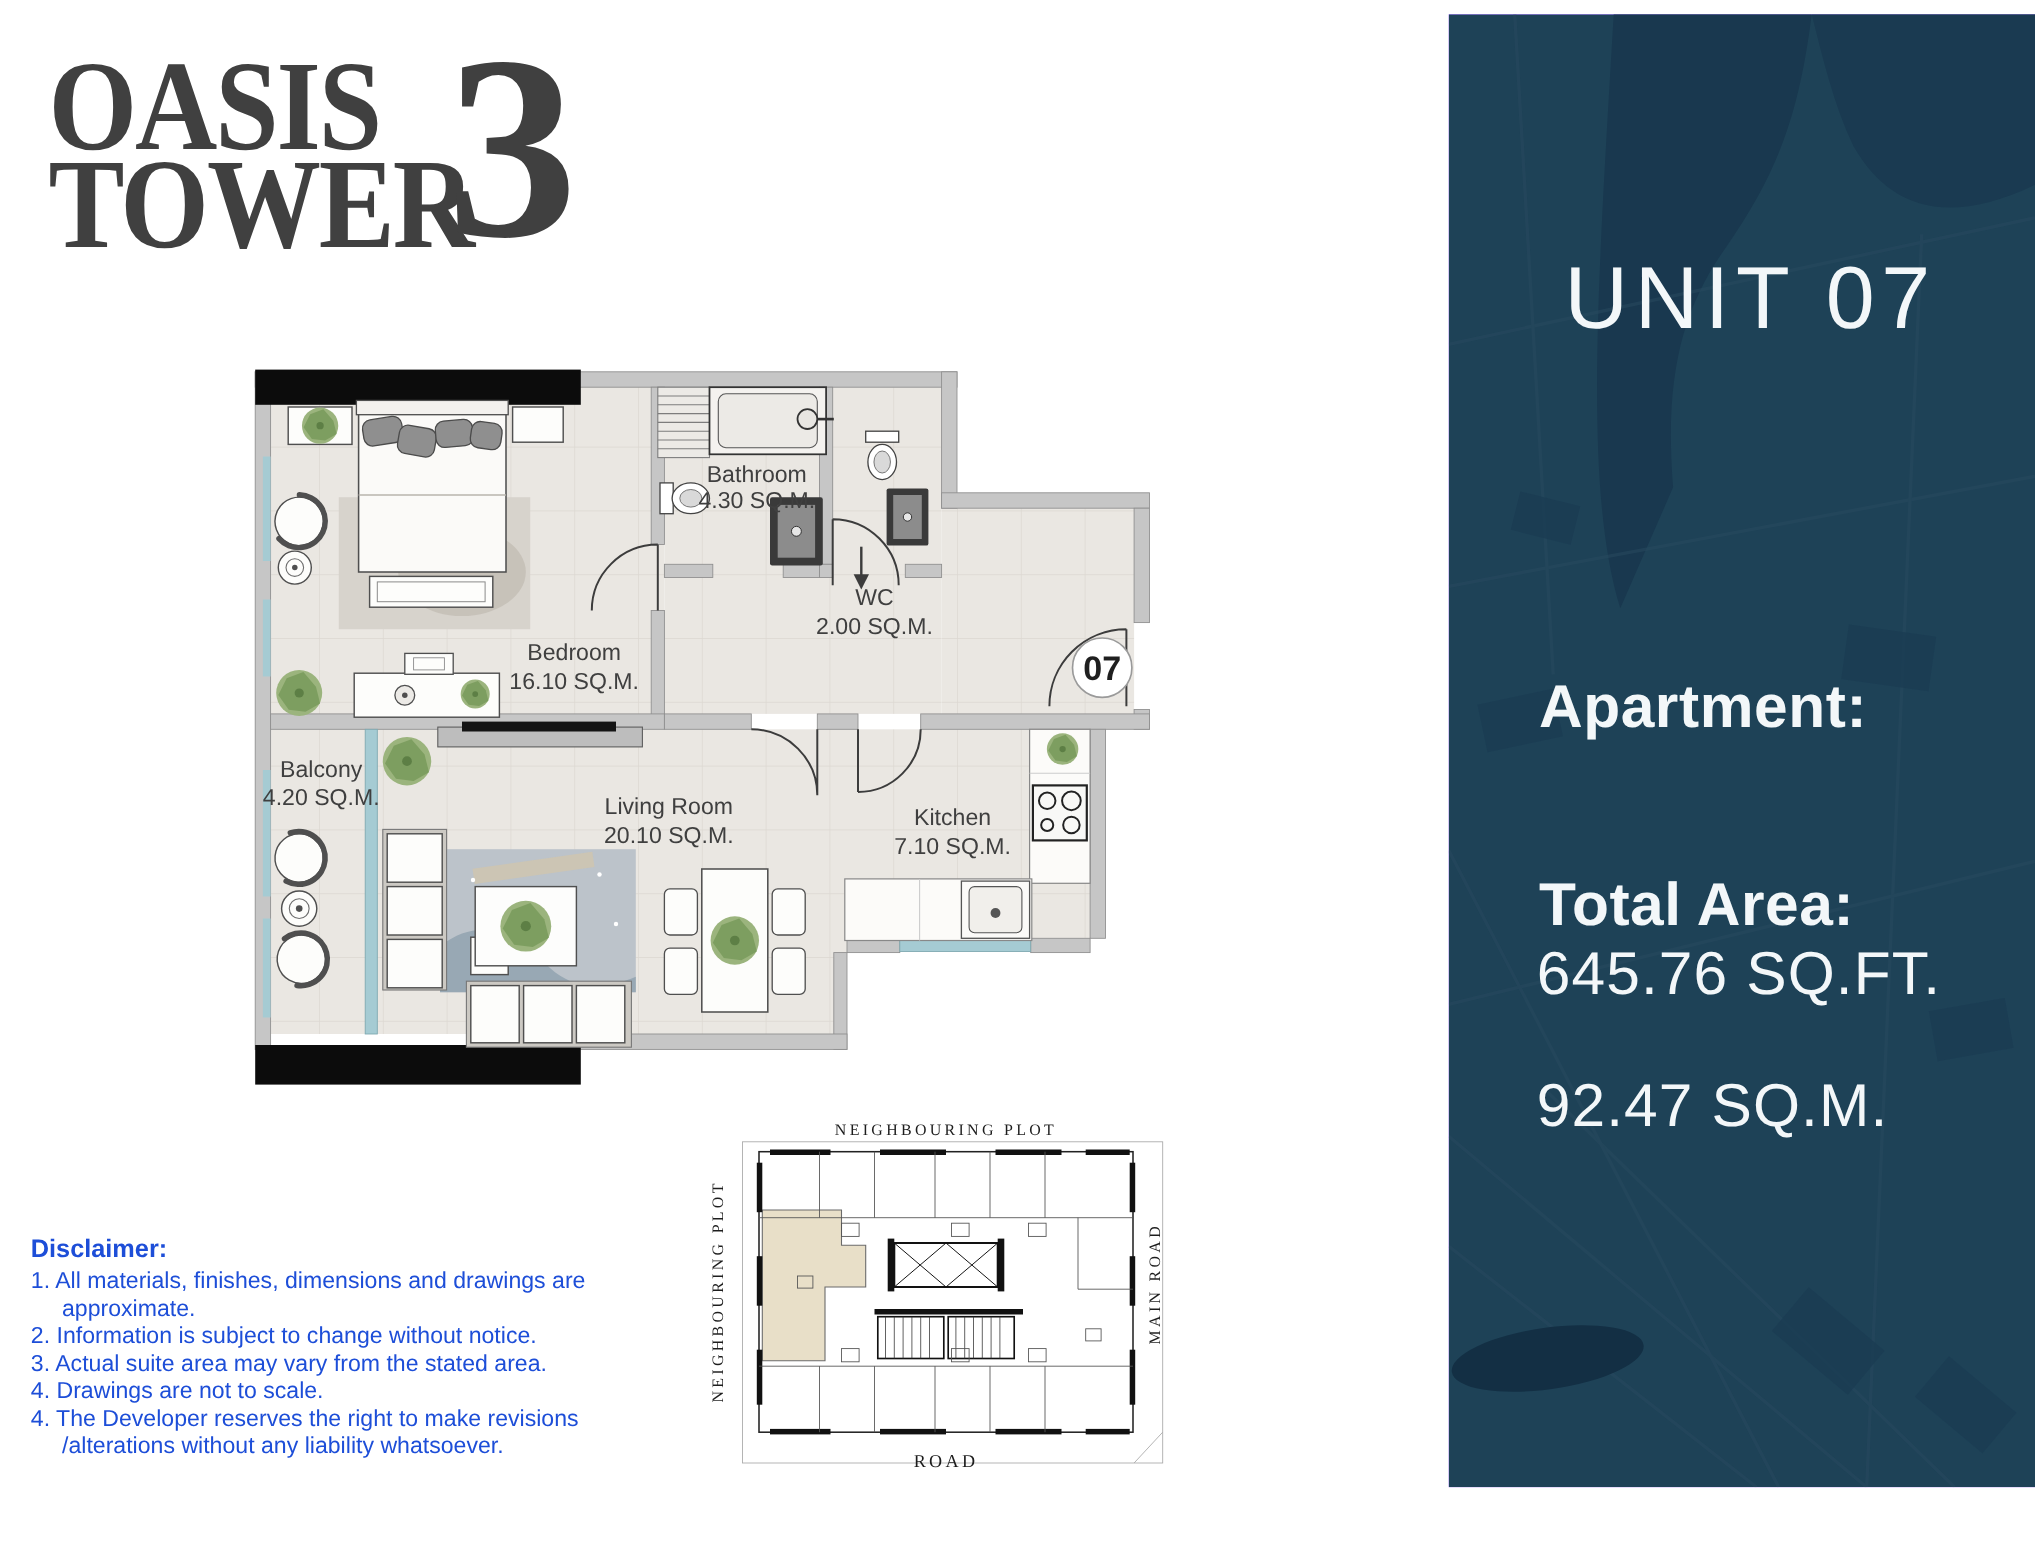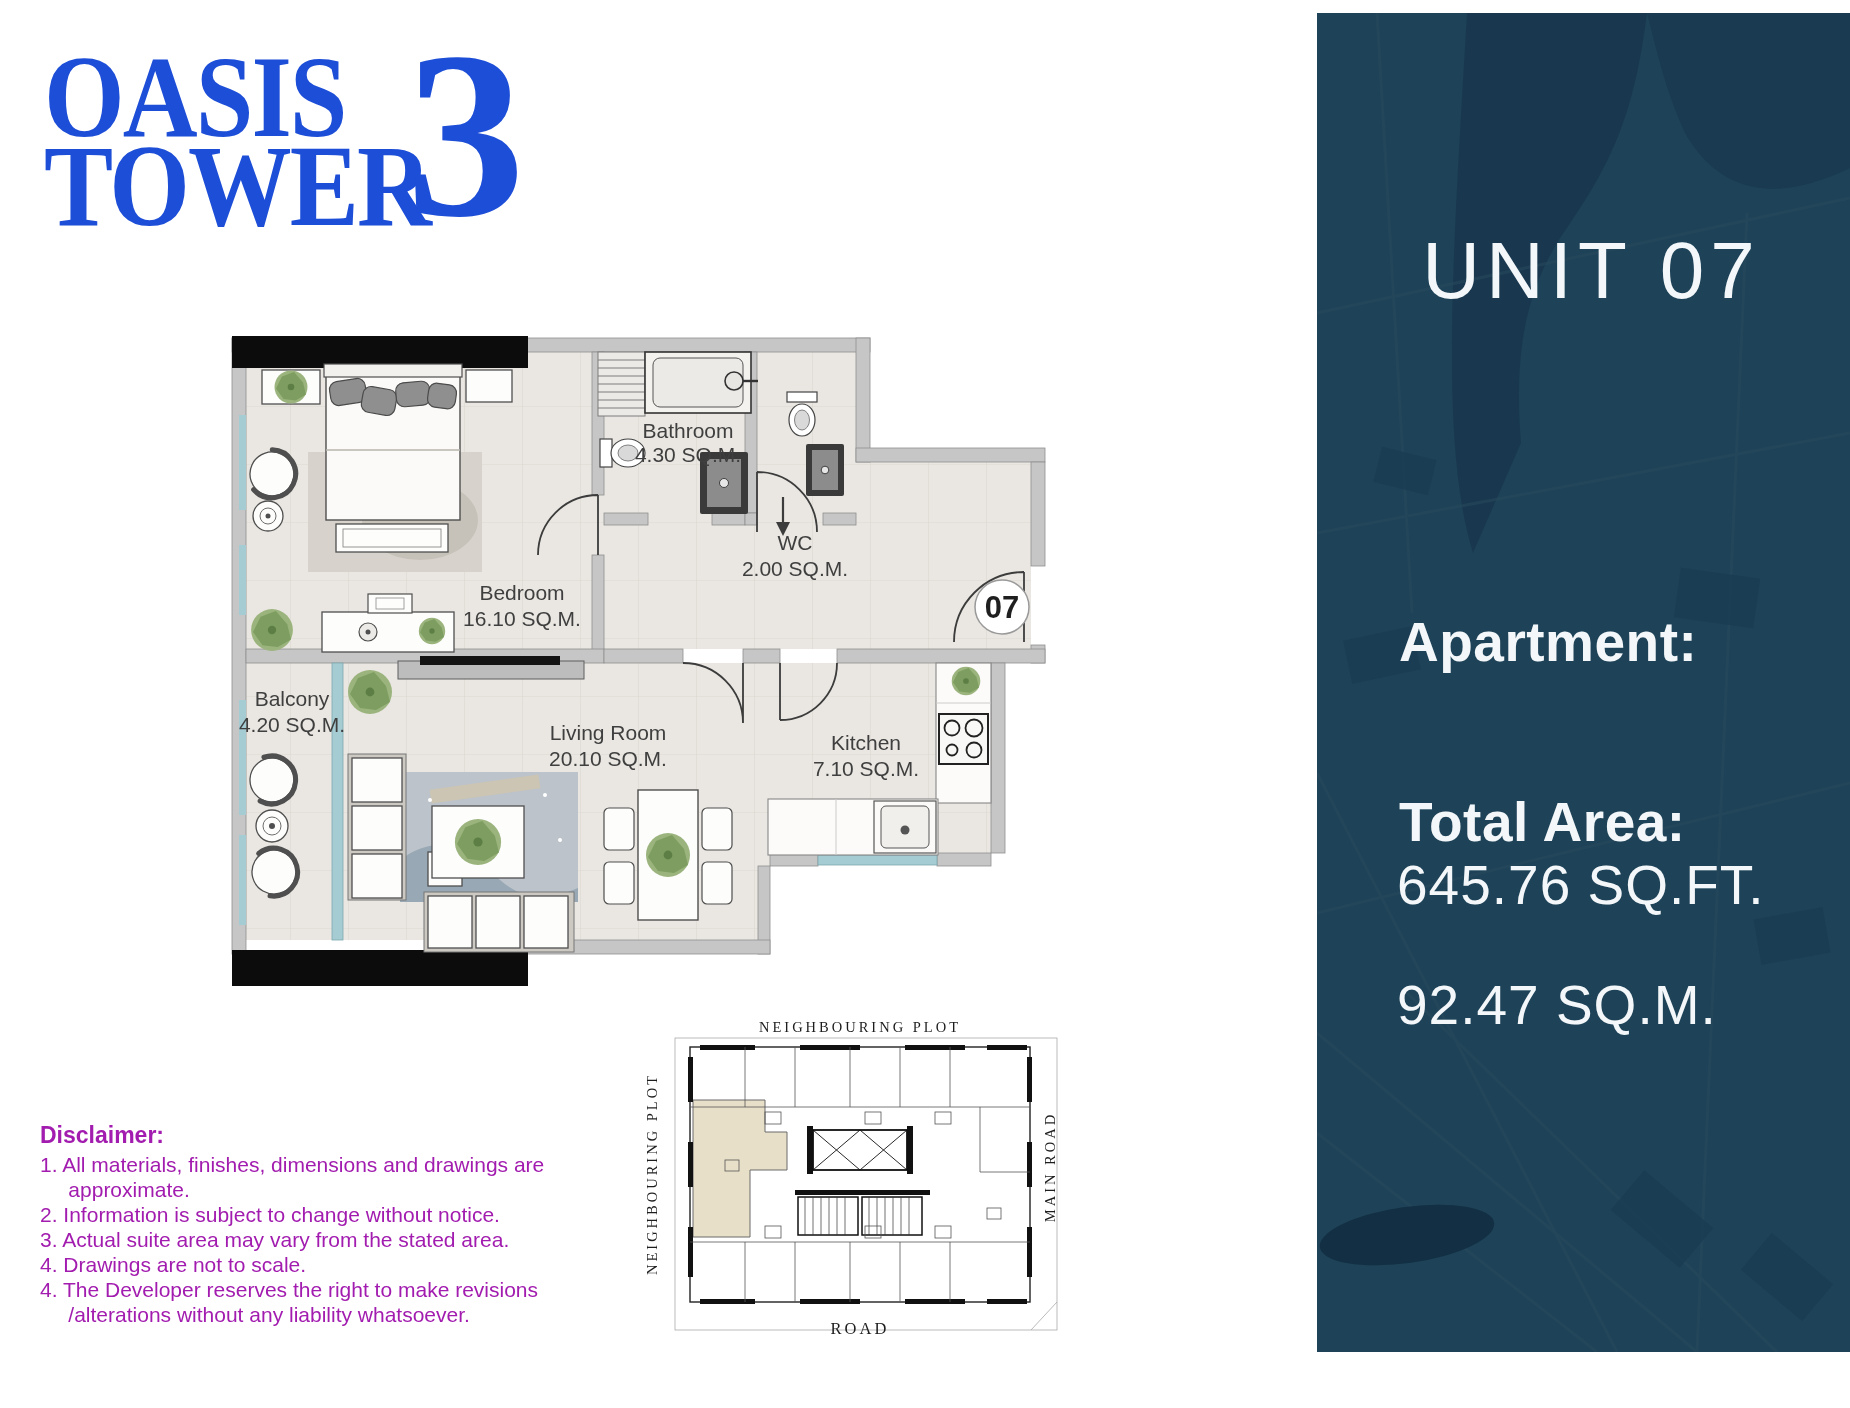--- a/index.html
+++ b/index.html
@@ -1,38 +1,38 @@
 <!DOCTYPE html>
 <html><head>
 <meta charset="utf-8">
 <style>
   html,body{margin:0;padding:0;background:#ffffff;}
   body{font-family:"Liberation Sans",sans-serif;}
   .page{position:relative;width:1850px;height:1408px;background:#ffffff;overflow:hidden;}
 
   
-  .logo{position:absolute;left:44px;top:50px;color:#1d4ed8;width:480px;}
+  .logo{position:absolute;left:44px;top:50px;color:#404040;width:480px;}
   .logo .word{font-family:"Liberation Serif",serif;font-weight:bold;font-size:108px;line-height:0.82;letter-spacing:-2px;transform:scale(.96,1.08);transform-origin:left top;}
   .logo .big3{position:absolute;left:362px;top:-34px;font-family:"Liberation Serif",serif;font-weight:bold;font-size:238px;line-height:1;}
 
   
   .panel{position:absolute;left:1317px;top:13px;width:533px;height:1339px;background:#8b5cf6;color:#f3f7f9;overflow:hidden;padding-left:16px;}
   .panel svg.mappat{position:absolute;left:0;top:0;}
   .panel .ptxt{position:absolute;z-index:2;}
   .unit-title{top:212px;left:0;width:100%;text-align:center;font-size:80px;font-weight:200;letter-spacing:6px;}
   .p-label{font-size:55px;font-weight:bold;letter-spacing:.5px;}
   .p-value{font-size:55px;font-weight:300;letter-spacing:1px;}
   .apartment-label{top:597px;left:82px;}
   .apartment-value{top:648px;left:80px;}
   .area-label{top:777px;left:82px;}
   .area-sqft{top:840px;left:80px;}
   .area-sqm{top:960px;left:80px;}
 
   
-  .disclaimer{position:absolute;left:40px;top:1122px;width:515px;color:#a21caf;}
+  .disclaimer{position:absolute;left:28px;top:1122px;width:515px;color:#1d4ed8;}
   .disclaimer .dhead{font-weight:bold;font-size:23px;margin-bottom:3px;}
   .disclaimer .ditem{font-size:21px;line-height:25px;padding-left:1.35em;text-indent:-1.35em;}
 
   
   svg text.room{fill:#3f3f3f;font-family:"Liberation Sans",sans-serif;font-size:21px;}
   svg text.kp{fill:#1d1d1d;font-family:"Liberation Serif",serif;letter-spacing:3px;}
 </style>
 </head>
 <body>
 

